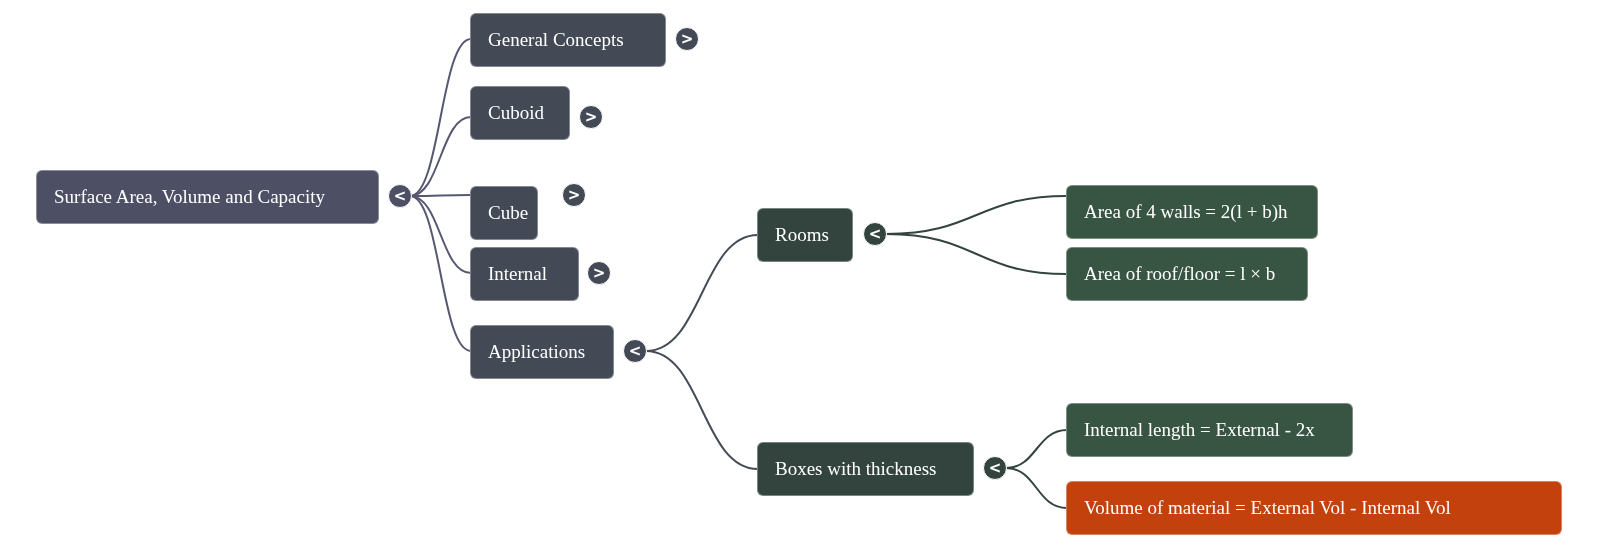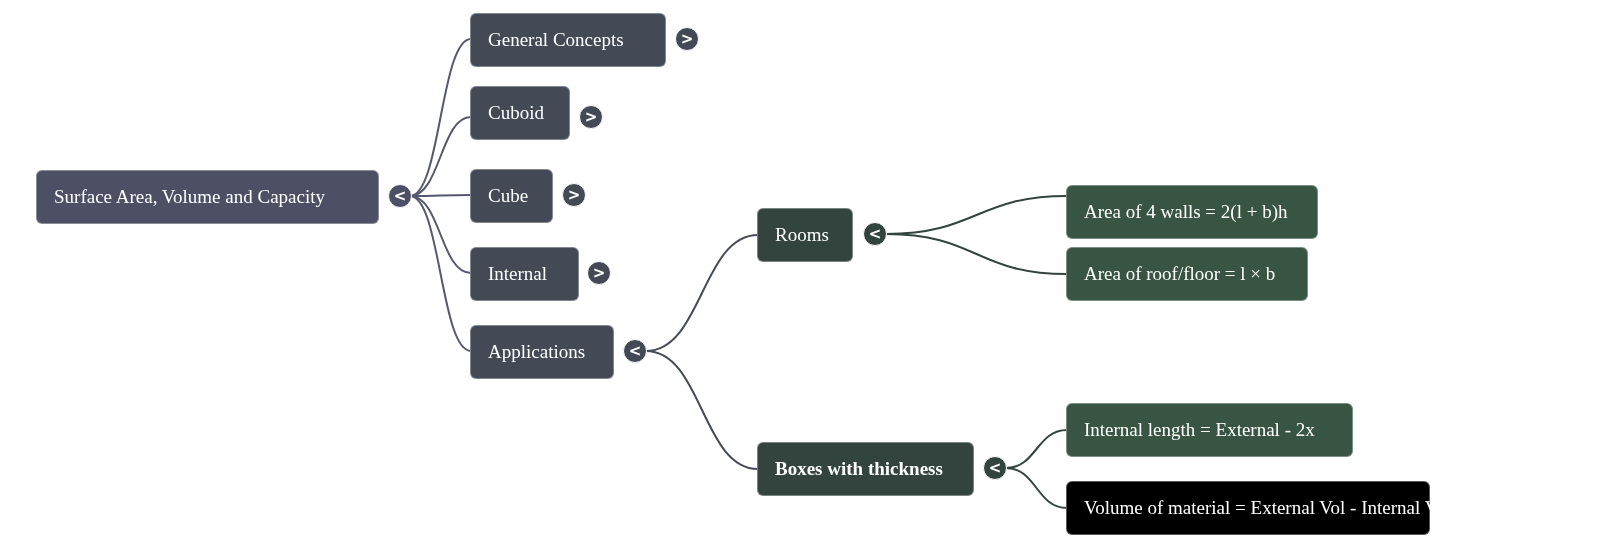--- a/index.html
+++ b/index.html
@@ -39,49 +39,49 @@
 <div class="node l1" style="left: 470px; top: 13px; width: 196px; background: rgb(67, 74, 85);">
   <span>General Concepts</span>
 </div>
 <div class="toggle t1" style="left: 675px; top: 27px; background: rgb(67, 74, 85);">&gt;</div>
 
 <div class="node l1" style="left: 470px; top: 86px; width: 100px; background: rgb(67, 74, 85);">
   <span>Cuboid</span>
 </div>
 <div class="toggle t1" style="left: 579px; top: 105px; background: rgb(67, 74, 85);">&gt;</div>
 
-<div class="node l1" style="left: 470px; top: 169px; width: 83px; background: rgb(67, 74, 85);">
+<div class="node l1" style="left: 470px; top: 186px; width: 68px; background: rgb(67, 74, 85);">
   <span>Cube</span>
 </div>
 <div class="toggle t1" style="left: 562px; top: 183px; background: rgb(67, 74, 85);">&gt;</div>
 
 <div class="node l1" style="left: 470px; top: 247px; width: 109px; background: rgb(67, 74, 85);">
   <span>Internal</span>
 </div>
 <div class="toggle t1" style="left: 587px; top: 261px; background: rgb(67, 74, 85);">&gt;</div>
 
 <div class="node l1" style="left: 470px; top: 325px; width: 144px; background: rgb(67, 74, 85);">
   <span>Applications</span>
 </div>
 <div class="toggle t1" style="left: 623px; top: 339px; background: rgb(67, 74, 85);">&lt;</div>
 
 <div class="node l2" style="left: 757px; top: 208px; width: 96px; background: rgb(51, 68, 62);">
   <span>Rooms</span>
 </div>
 <div class="toggle t2" style="left: 863px; top: 222px; background: rgb(51, 68, 62);">&lt;</div>
 
-<div class="node l2" style="left: 757px; top: 442px; width: 217px; background: rgb(51, 68, 62); font-weight: bold;">
+<div class="node l2" style="left: 757px; top: 442px; width: 217px; background: rgb(51, 68, 62);">
   <span>Boxes with thickness</span>
 </div>
 <div class="toggle t2" style="left: 983px; top: 456px; background: rgb(51, 68, 62);">&lt;</div>
 
 <div class="node l3" style="left: 1066px; top: 169px; width: 252px; background: rgb(56, 84, 66); margin-top: 16px;">
   <span>Area of 4 walls = 2(l + b)h</span>
 </div>
 <div class="node l3" style="left: 1066px; top: 247px; width: 242px; background: rgb(56, 84, 66);">
   <span>Area of roof/floor = l × b</span>
 </div>
 <div class="node l3" style="left: 1066px; top: 403px; width: 287px; background: rgb(56, 84, 66);">
   <span>Internal length = External - 2x</span>
 </div>
-<div class="node l3" style="left: 1066px; top: 481px; width: 364px; background: #000000;">
+<div class="node l3" style="left: 1066px; top: 481px; width: 496px; background: #c2410c;">
   <span>Volume of material = External Vol - Internal Vol</span>
 </div>
 
 </body></html>

